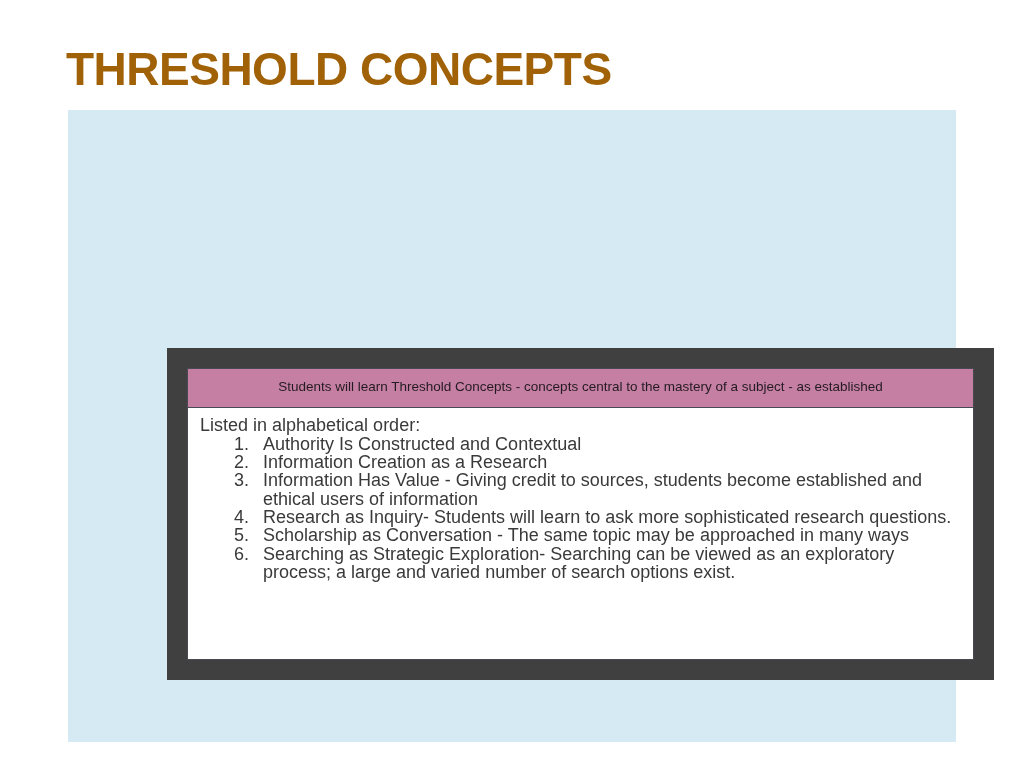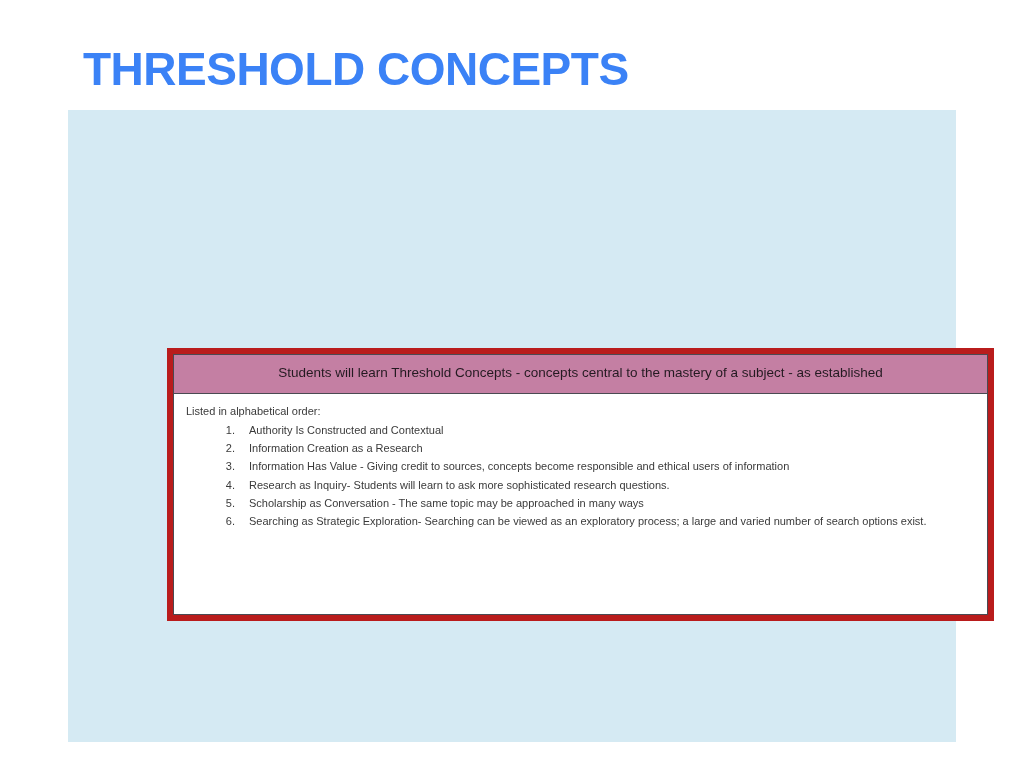--- a/index.html
+++ b/index.html
@@ -18,47 +18,46 @@
 
   
   #slide-title {
     position: absolute;
     left: 66px;
     top: 44px;
     font-size: 46px;
     line-height: 50px;
     font-weight: bold;
     letter-spacing: -0.5px;
-    color: #3b82f6;
+    color: #a16207;
     font-family: "Liberation Sans", sans-serif;
     font-stretch: condensed;
     white-space: nowrap;
-    margin-left: 17px;
   }
 
   
   #content-panel {
     position: absolute;
     left: 68px;
     top: 110px;
     width: 888px;
     height: 632px;
     background: #d5eaf3;
   }
 
   
   #concepts-card {
     position: absolute;
     left: 99px;
     top: 238px;
     width: 827px;
-    height: 273px;
-    background: #b91c1c;
+    height: 332px;
+    background: #404040;
     box-sizing: border-box;
-    padding: 6px;
+    padding: 20px;
   }
 
   #concepts-table {
     width: 100%;
     height: 100%;
     box-sizing: border-box;
     border: 1px solid #4a4a52;
     background: #ffffff;
     display: flex;
     flex-direction: column;
@@ -78,21 +77,21 @@
   #card-header .hdr-line {
     display: block;
   }
 
   
   #card-body {
     flex: 1;
     box-sizing: border-box;
     padding: 8px 14px 6px 11px;
     color: #3a3a3a;
-    font-size: 11px;
+    font-size: 18px;
     line-height: 18.3px;
   }
 
   #intro-line {
     margin: 0 0 1px 1px;
     color: #3a3a3a;
   }
 
   #concepts-list {
     margin: 0;
@@ -139,21 +138,21 @@
           <li>
             <span class="num">1.</span>
             <span class="txt">Authority Is Constructed and Contextual</span>
           </li>
           <li>
             <span class="num">2.</span>
             <span class="txt">Information Creation as a Research</span>
           </li>
           <li>
             <span class="num">3.</span>
-            <span class="txt">Information Has Value - Giving credit to sources, concepts become responsible and ethical users of information</span>
+            <span class="txt">Information Has Value - Giving credit to sources, students become established and ethical users of information</span>
           </li>
           <li>
             <span class="num">4.</span>
             <span class="txt">Research as Inquiry- Students will learn to ask more sophisticated research questions.</span>
           </li>
           <li>
             <span class="num">5.</span>
             <span class="txt">Scholarship as Conversation - The same topic may be approached in many ways</span>
           </li>
           <li>

